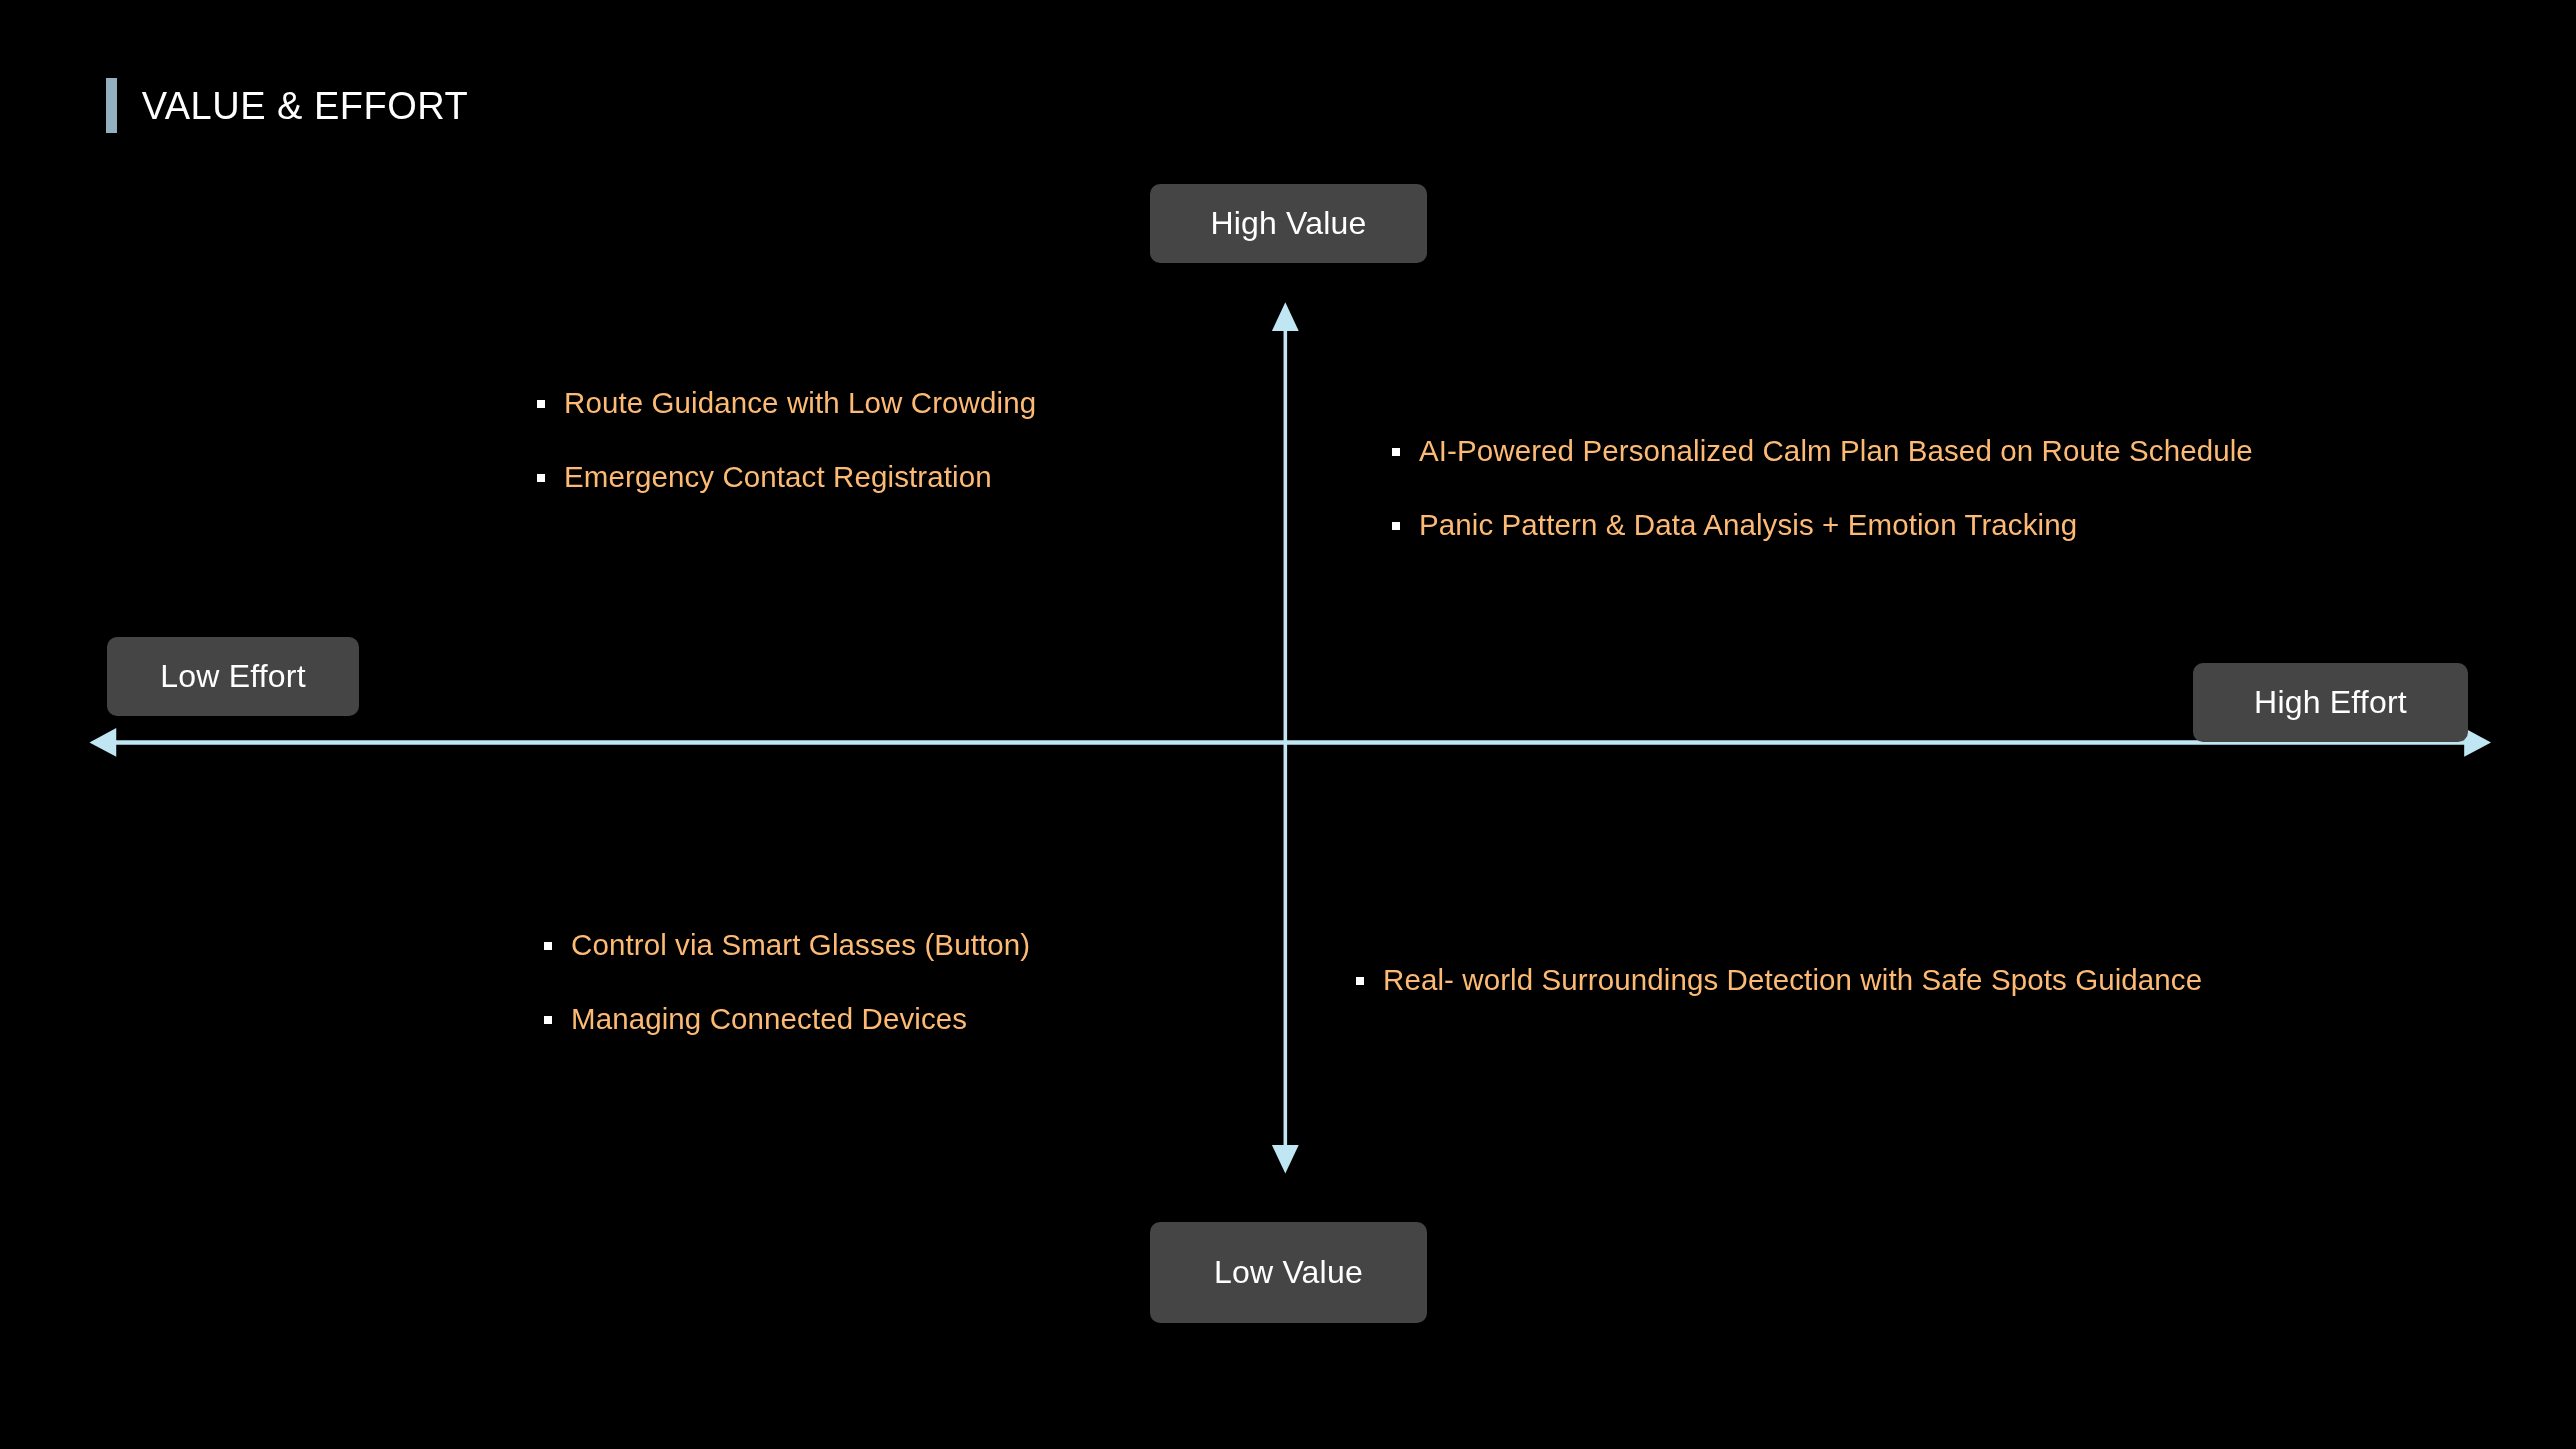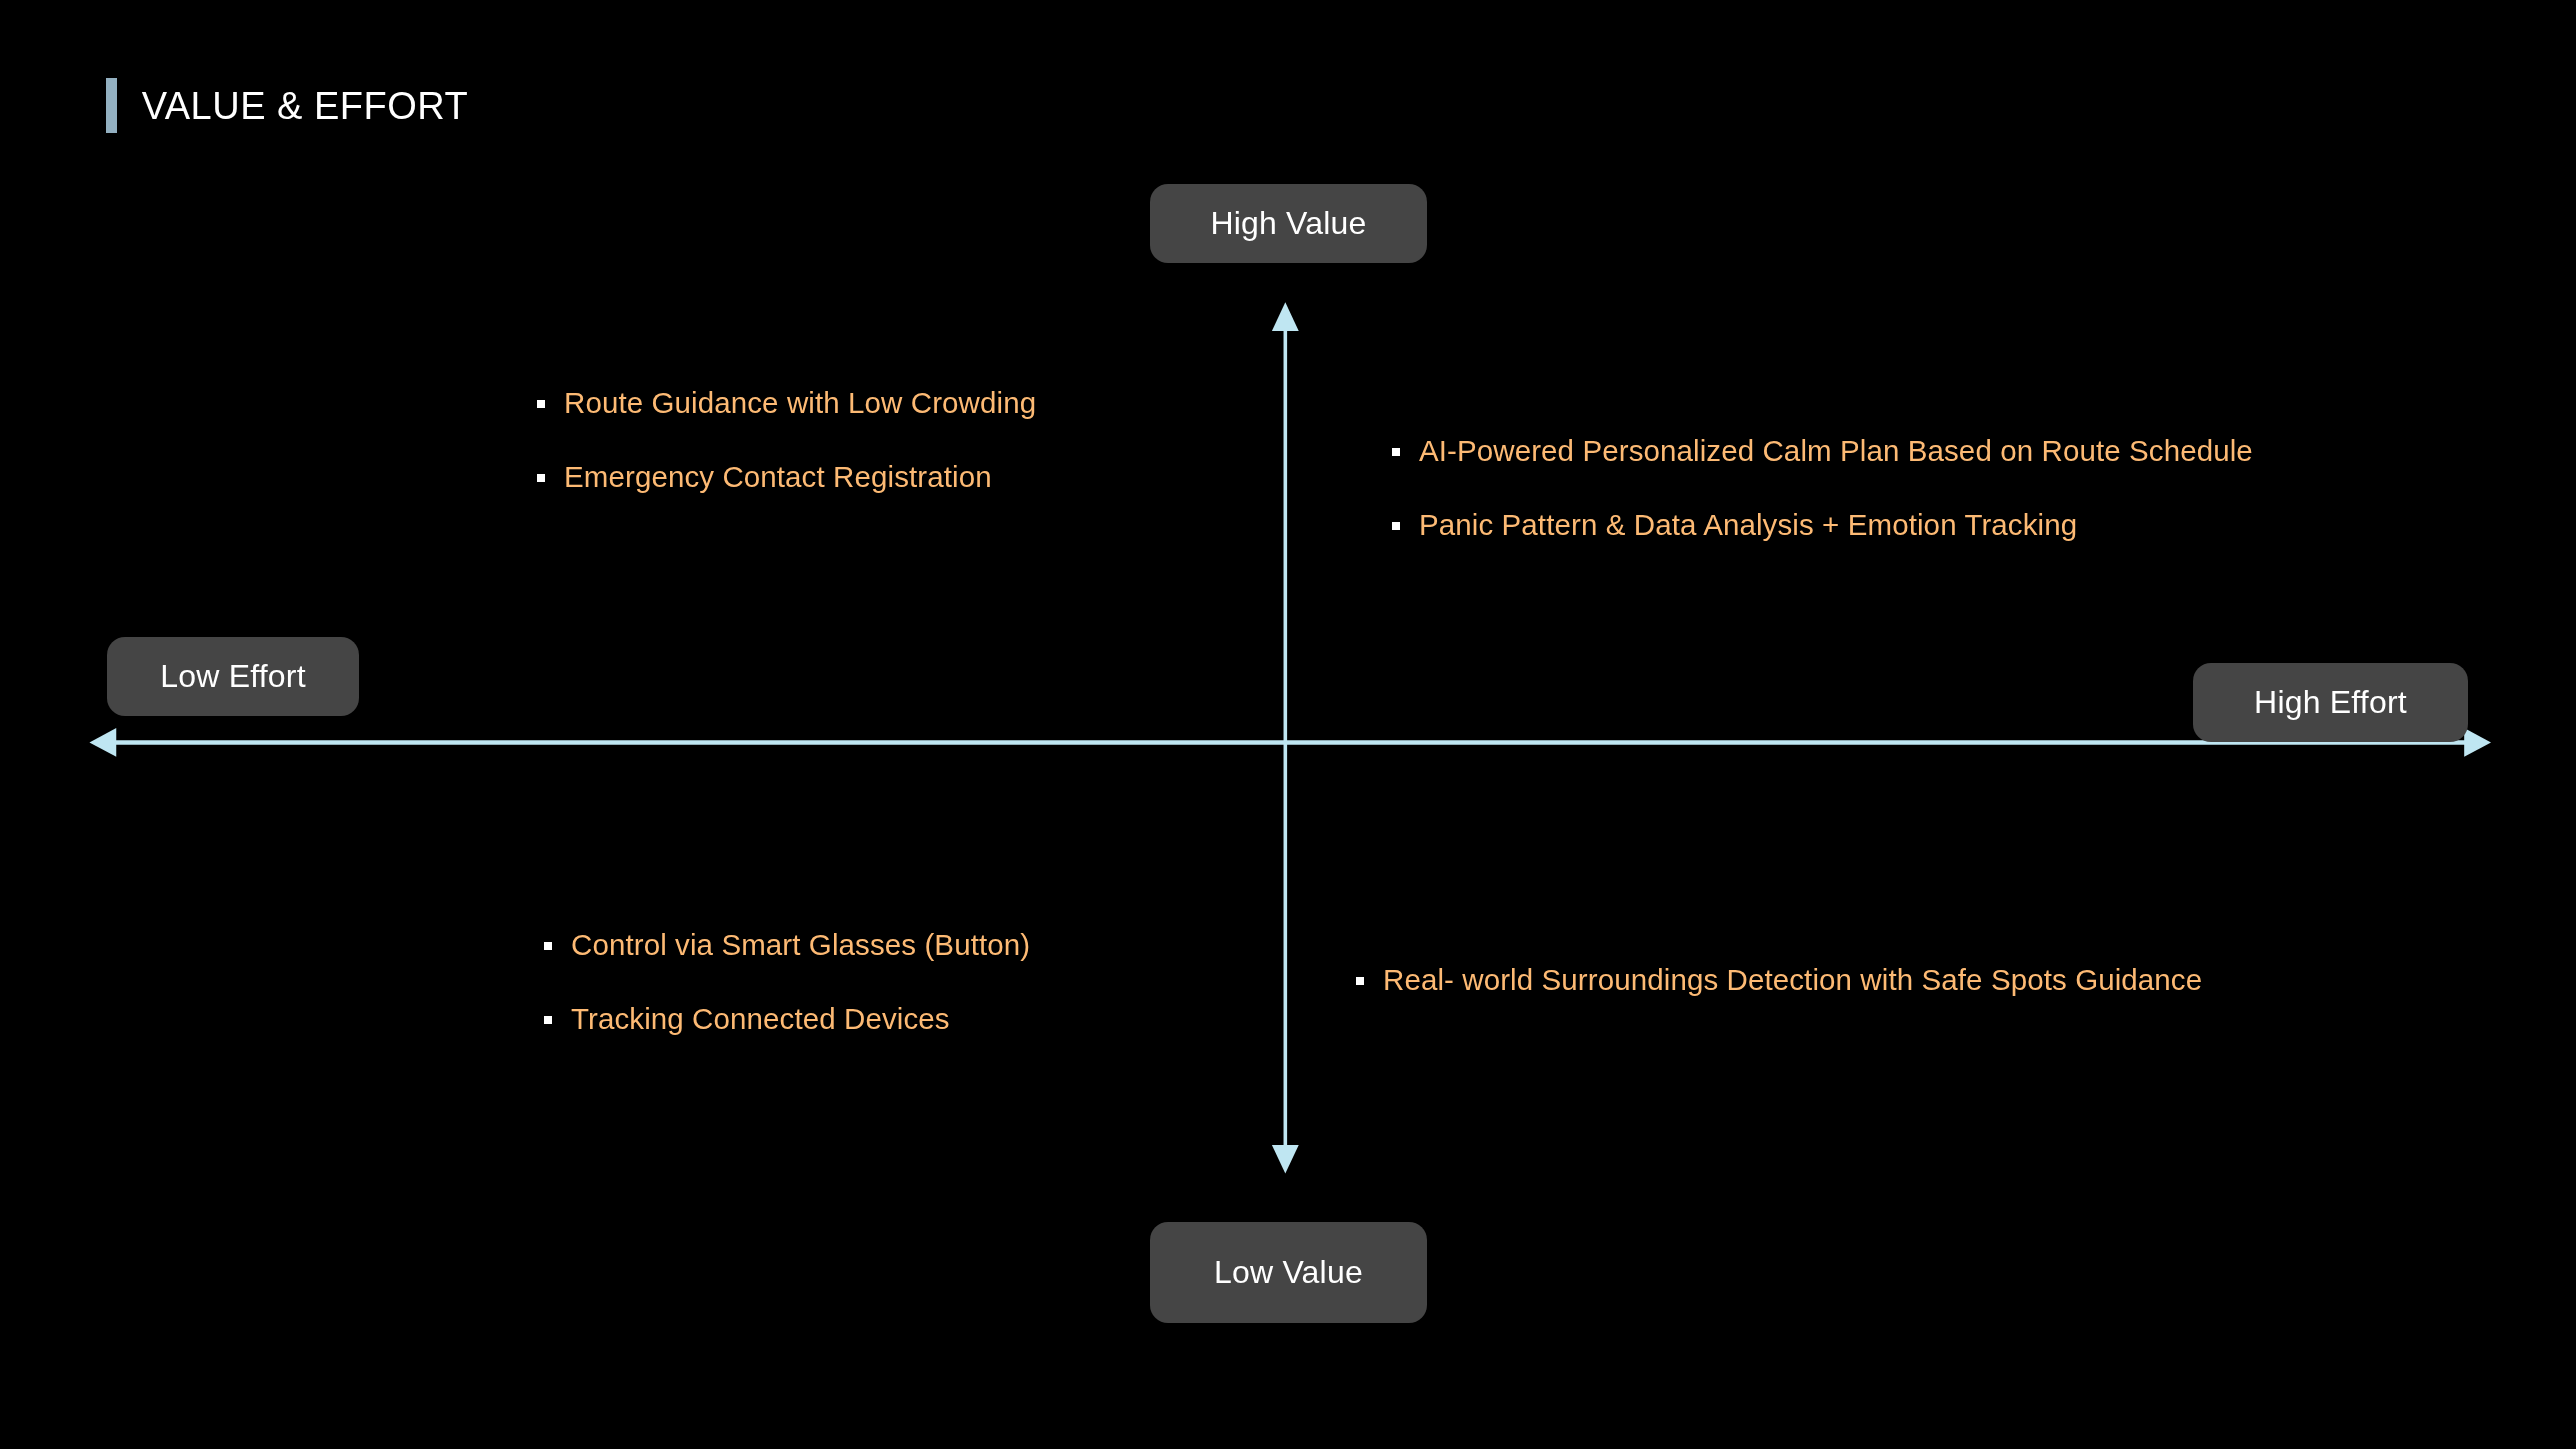--- a/index.html
+++ b/index.html
@@ -60,21 +60,21 @@
     pointer-events: none;
   }
   #axis-layer svg {
     display: block;
   }
 
   
   .chip {
     position: absolute;
     background: #454545;
-    border-radius: 18px;
+    border-radius: 10px;
     color: #ffffff;
     display: flex;
     align-items: center;
     justify-content: center;
     font-size: 32px;
     font-weight: 500;
     letter-spacing: 0.2px;
     white-space: nowrap;
     box-sizing: border-box;
   }
@@ -194,21 +194,21 @@
     </div>
   </div>
 
   <div class="quadrant" id="quadrant-bottom-left">
     <div class="item">
       <span class="item-bullet"></span>
       <span class="item-text">Control via Smart Glasses (Button)</span>
     </div>
     <div class="item">
       <span class="item-bullet"></span>
-      <span class="item-text">Tracking Connected Devices</span>
+      <span class="item-text">Managing Connected Devices</span>
     </div>
   </div>
 
   <div class="quadrant" id="quadrant-bottom-right">
     <div class="item">
       <span class="item-bullet"></span>
       <span class="item-text">Real- world Surroundings Detection with Safe Spots Guidance</span>
     </div>
   </div>
 </div>

